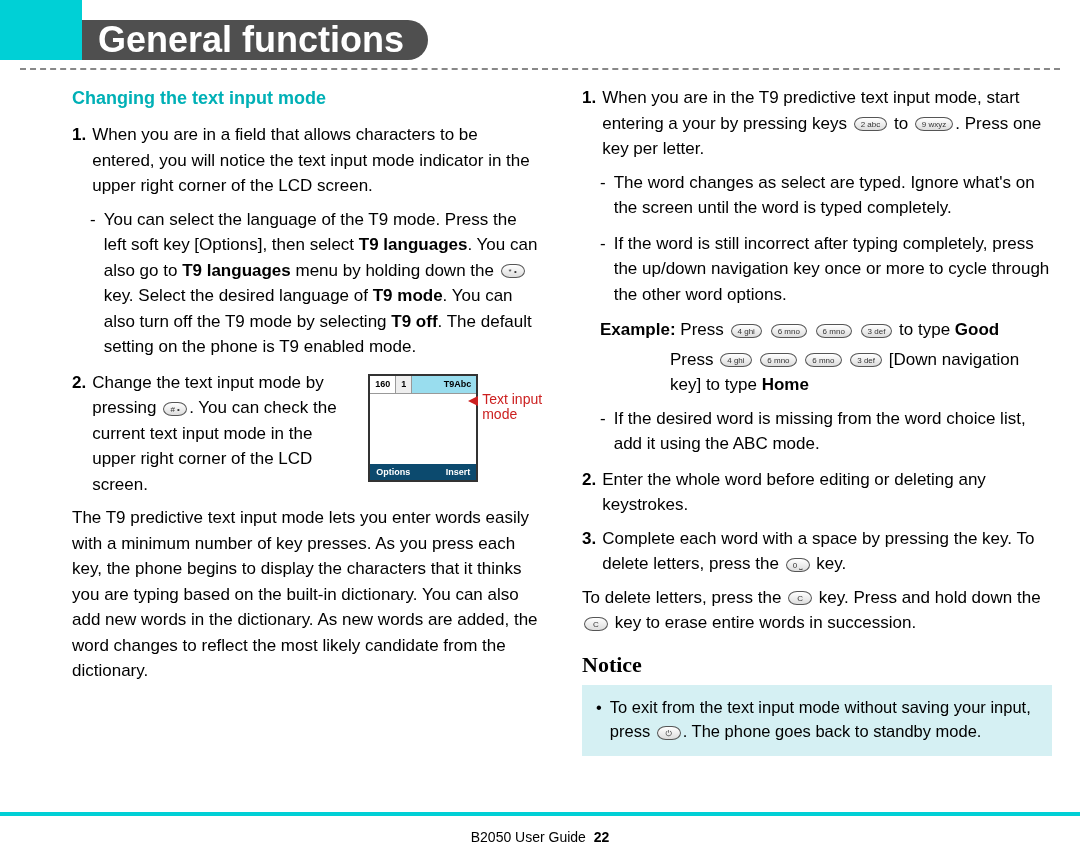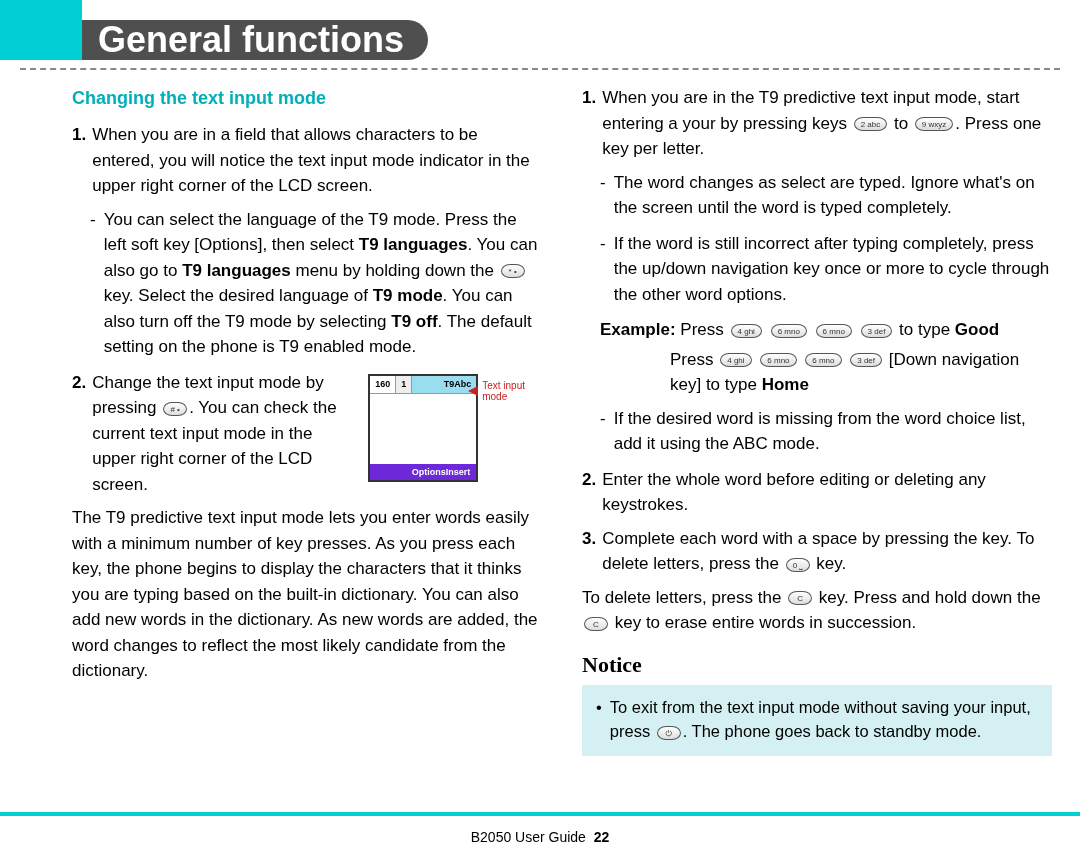--- a/index.html
+++ b/index.html
@@ -52,24 +52,24 @@
     position: relative; float: right; margin: 4px 0 8px 10px;
   }
   .mini-phone {
     width: 110px; height: 108px; border:2px solid #333; background:#fff;
     position: relative;
   }
   .mini-top { height:18px; border-bottom:1px solid #999; display:flex; font-size:9px; font-weight:bold;justify-content:space-between; }
   .mini-top .seg { border-right:1px solid #999; padding:2px 5px; }
   .mini-top .seg.last { border-right:none; flex:1; text-align:right; background:#9de; position:relative; }
   .mini-top .seg.mid { background:#eee; }
-  .mini-bot { position:absolute; bottom:0; left:0; right:0; height:16px; background:#6d28d9; color:#fff; font-size:9px; font-weight:bold; display:flex; justify-content:flex-end; padding:2px 6px; }
+  .mini-bot { position:absolute; bottom:0; left:0; right:0; height:16px; background:#0c4a6e; color:#fff; font-size:9px; font-weight:bold; display:flex; justify-content:space-between; padding:2px 6px; }
   .mini-ptr { position:absolute; left: 100px; top: 6px; display:flex; align-items:center; gap:4px; }
   .mini-ptr .arrow { width:0;height:0;border-right:10px solid #cc2020;border-top:5px solid transparent;border-bottom:5px solid transparent; }
-  .mini-ptr .txt { color:#cc2020; font-size:10px; line-height:1.1; width:60px; }
+  .mini-ptr .txt { color:#cc2020; font-size:14px; line-height:1.1; width:60px;margin-top:12px; }
   .notice-h { font-family: Georgia, 'Times New Roman', serif; font-weight:bold; font-size:22px; margin-top:8px; }
   .notice-box { background:#d5f0f3; padding:10px 14px 12px 14px; margin-top:4px; font-size:16.5px; }
   .notice-row { display:flex; gap:8px; }
   .foot-line { position:absolute; left:0; right:0; bottom:48px; height:4px; background:#00D0D6; }
   .footer { position:absolute; left:0; right:0; bottom:16px; text-align:center; font-size:14px; }
   .footer .pn { font-weight:bold; }
   b { font-weight:bold;margin-top:48px; }
   .indent-block { margin-left: 18px; }
   .example-row { margin-left:18px; margin-bottom:4px; }
 </style>

